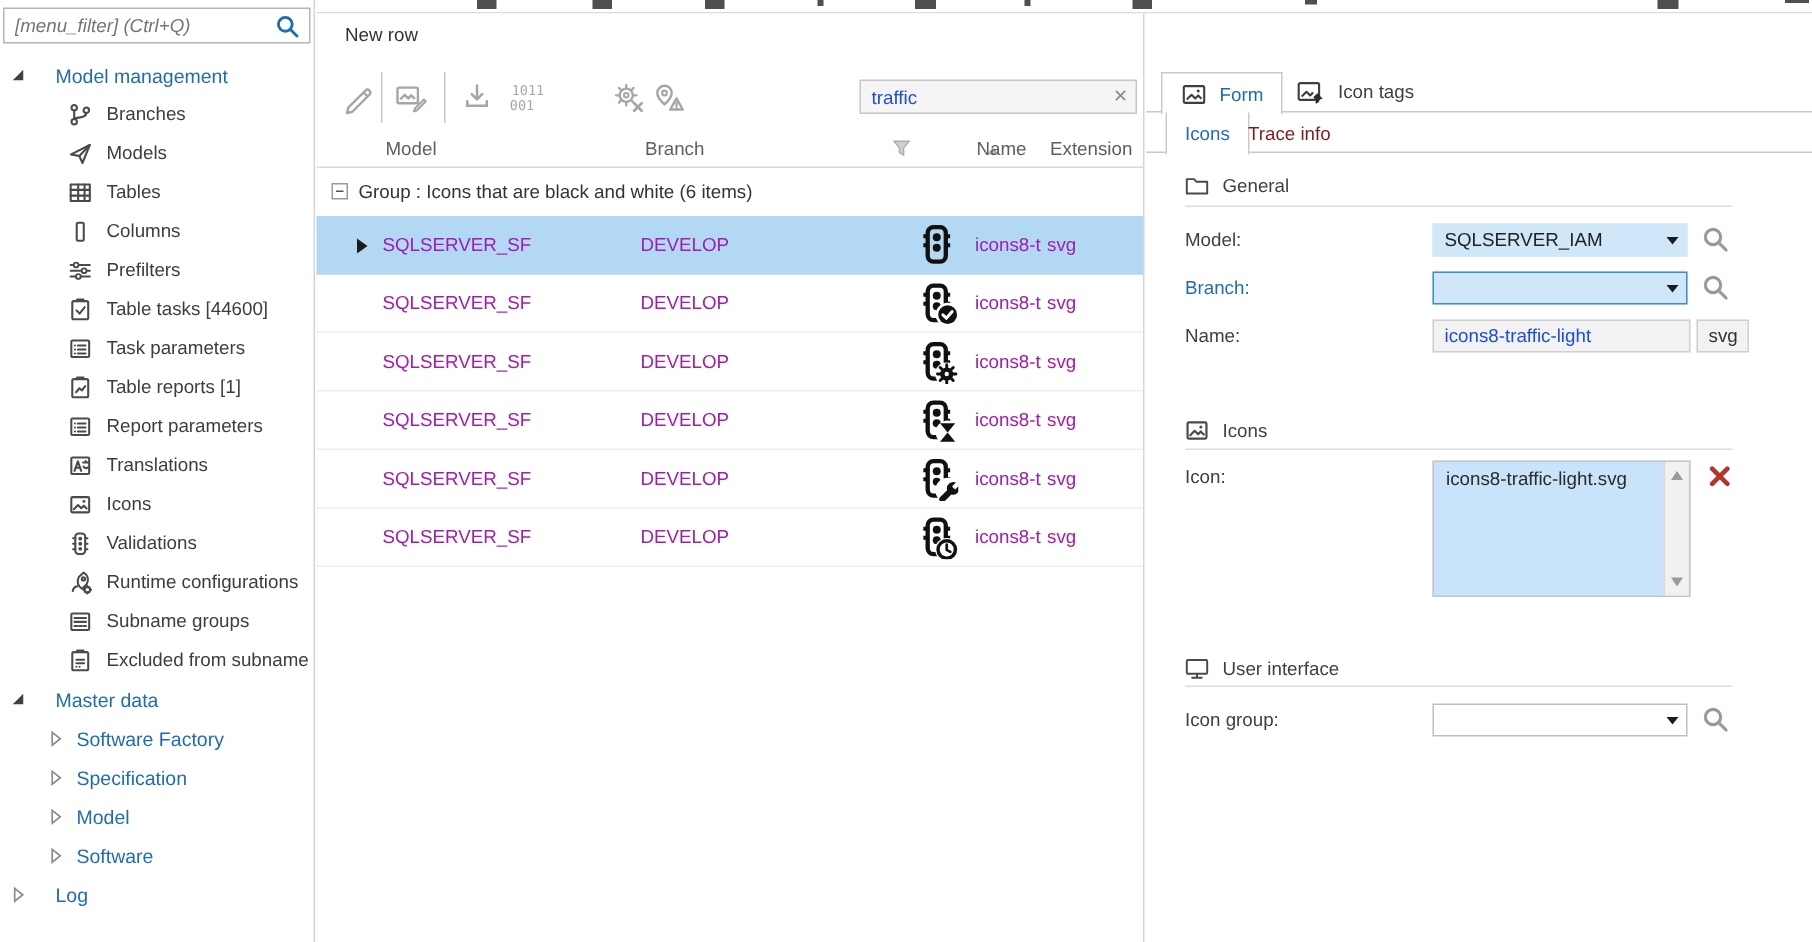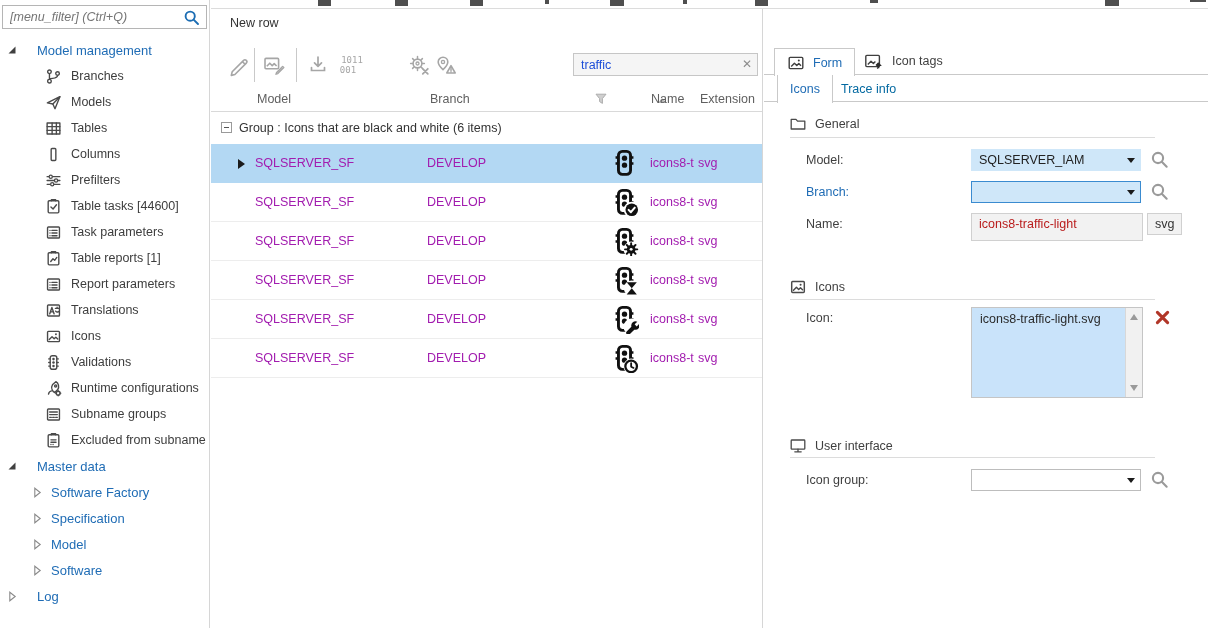--- a/index.html
+++ b/index.html
@@ -68,36 +68,36 @@
     border-bottom:5px solid transparent;border-left:7px solid #1b1b1b}
   
   .formpanel{position:absolute;left:764px;top:9px;right:0;height:619px;background:#fff}
   .tabs{position:absolute;left:0;top:39px;right:0;height:27px;border-bottom:1px solid #c9c9c9}
   .tab{position:absolute;top:0;display:flex;align-items:center;gap:8px;padding:3px 12px;height:26px;font-size:12.5px;cursor:pointer}
   .tab.active{left:10px;height:28px;background:#fff;border:1px solid #c9c9c9;border-bottom:none;color:var(--blue)}
   .tab.inactive{left:88px;color:#3f3f3f}
   .subtabs{position:absolute;left:0;top:66px;right:0;height:27px;border-bottom:1px solid #c9c9c9}
   .subtab{position:absolute;top:0;display:flex;align-items:center;height:27px;padding:0 12px;font-size:12.5px;cursor:pointer}
   .subtab.active{left:13px;height:28px;background:#fff;border-left:1px solid #c9c9c9;border-right:1px solid #c9c9c9;color:var(--blue)}
-  .subtab.inactive{left:65px;color:#0369a1}
+  .subtab.inactive{left:56px;color:#7f1d1d}
   .formcontent{position:absolute;left:0;top:93px;right:0;bottom:0}
   .sechead{position:absolute;left:25px;display:flex;align-items:center;gap:8px;color:#3f3f3f;font-size:12.5px}
   .secline{position:absolute;left:26px;width:365px;height:1px;background:#dcdcdc}
-  .fieldrow{position:absolute;left:16px;right:0;height:22px}
+  .fieldrow{position:absolute;left:0;right:0;height:22px}
   .flabel{position:absolute;left:26px;line-height:22px;color:#3f3f3f}
   .flabel.link{color:var(--blue)}
   .combo{position:absolute;left:191px;width:170px;height:22px;background:var(--combo);border:1px solid var(--combo)}
   .combo.focus{border:1px solid var(--combo-border)}
   .combo.white{background:#fff;border:1px solid #bdbdbd}
   .combo-val{position:absolute;left:7px;line-height:20px;color:#222}
   .combo-btn{position:absolute;right:0;top:0;bottom:0;width:18px;display:flex;align-items:center;justify-content:center;cursor:pointer}
   .dd{width:0;height:0;border-left:4px solid transparent;border-right:4px solid transparent;border-top:5px solid #1b1b1b}
   .lookup{position:absolute;left:370px;top:1px;width:20px;height:20px;cursor:pointer}
-  .rotext{position:absolute;left:191px;width:172px;height:28px;background:#f2f2f2;border:1px solid #d0d0d0;
-    line-height:20px;padding:0 7px;color:#b91c1c}
+  .rotext{position:absolute;left:191px;width:172px;height:22px;background:#f2f2f2;border:1px solid #d0d0d0;
+    line-height:20px;padding:0 7px;color:#1d4ed8}
   .suffixbox{position:absolute;left:367px;width:35px;height:22px;background:#f2f2f2;border:1px solid #d0d0d0;
     line-height:20px;padding:0 7px;color:#333}
   .listbox{position:absolute;left:191px;top:0;width:172px;height:91px;background:var(--listbox);border:1px solid #c5c5c5}
   .listbox .val{position:absolute;left:8px;top:4px;color:#2b2b2b}
   .vscroll{position:absolute;right:0;top:0;bottom:0;width:17px;background:#f1f1f1;border-left:1px solid #d8d8d8}
   .sarr{position:absolute;left:4px;width:0;height:0;border-left:4px solid transparent;border-right:4px solid transparent;cursor:pointer}
   .sarr.up{top:6px;border-bottom:6px solid #9a9a9a}
   .sarr.dn{bottom:6px;border-top:6px solid #9a9a9a}
   .delx{position:absolute;left:375px;top:3px;width:15px;height:15px;cursor:pointer}
 </style>

